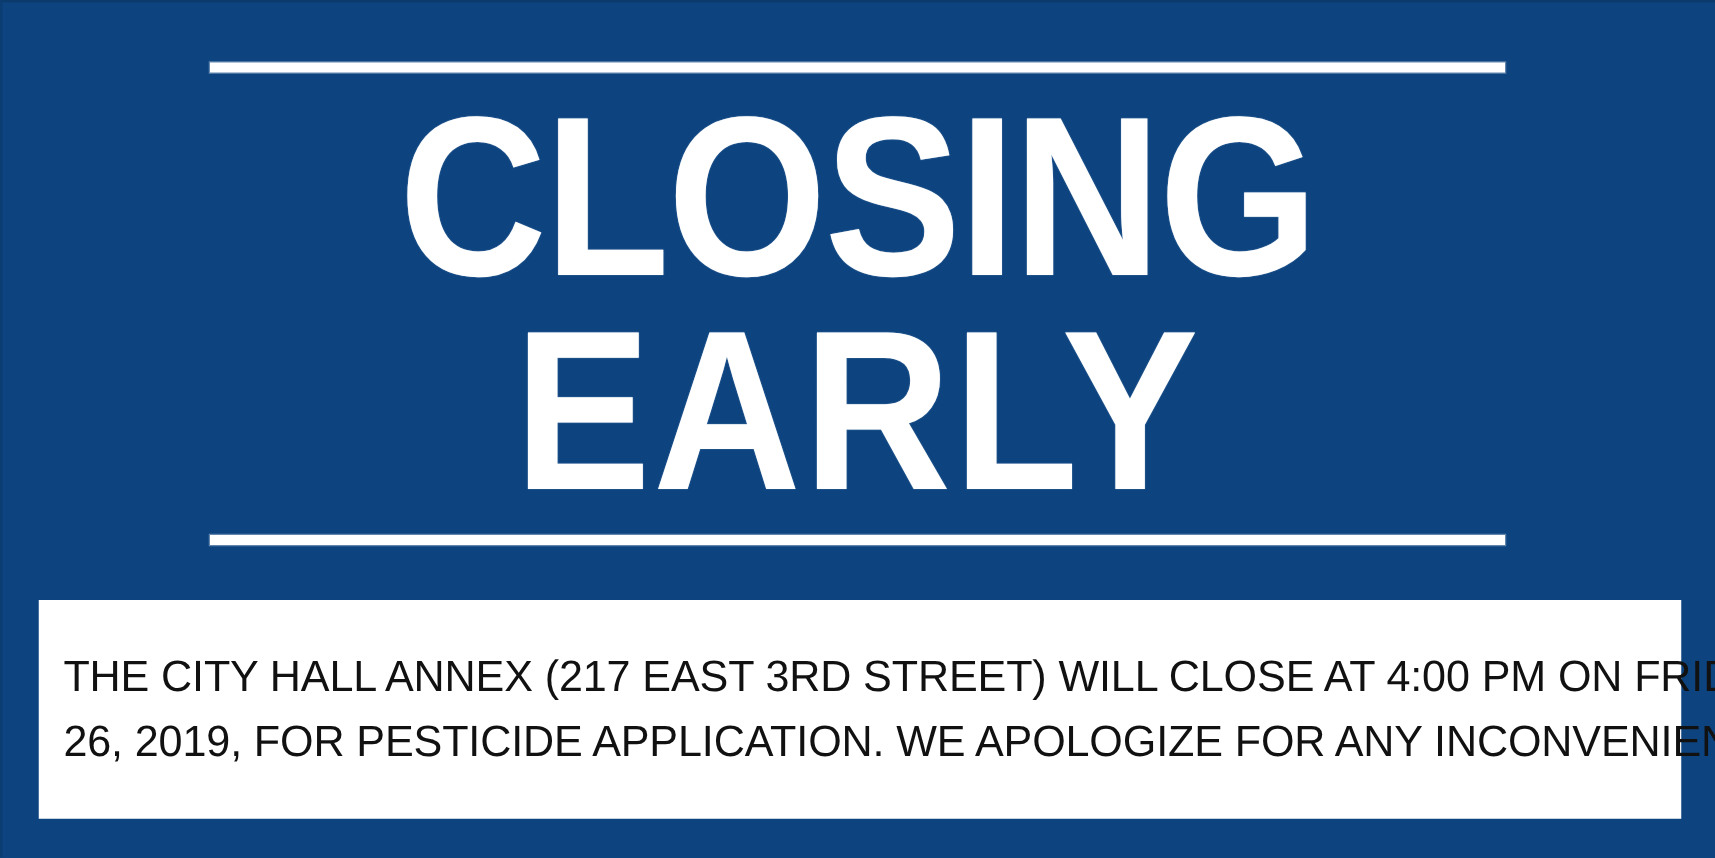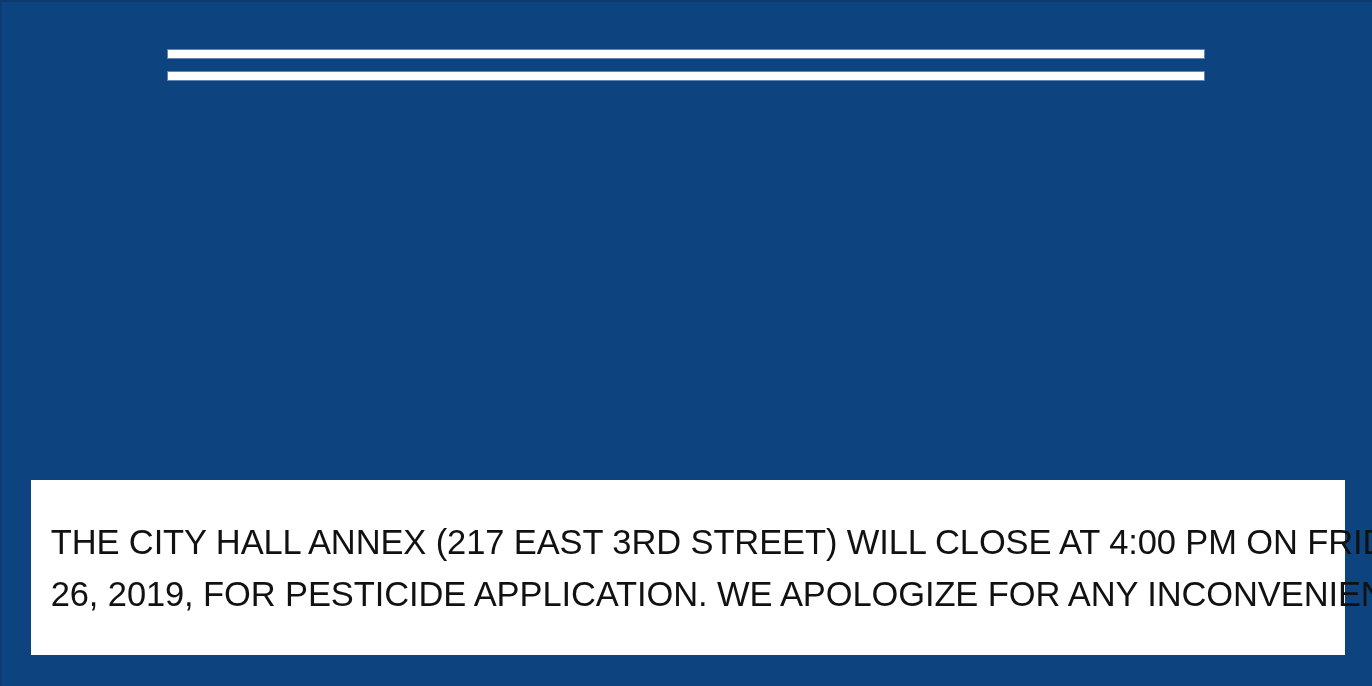--- a/index.html
+++ b/index.html
@@ -113,20 +113,24 @@
 </style>
 </head>
 <body>
 
 <div class="poster">
 
   <div class="headline-block">
 
     <div class="rule rule-top"></div>
 
+    <div class="headline">
+      <span class="headline-line line-closing">CLOSING</span>
+      <span class="headline-line line-early">EARLY</span>
+    </div>
 
     <div class="rule rule-bottom"></div>
 
   </div>
 
   <div class="message-panel">
     <div class="message-text">
       <span class="message-line">THE CITY HALL ANNEX (217 EAST 3RD STREET) WILL CLOSE AT 4:00 PM ON FRIDAY, JULY</span>
       <span class="message-line">26, 2019, FOR PESTICIDE APPLICATION.  WE APOLOGIZE FOR ANY INCONVENIENCE.</span>
     </div>

